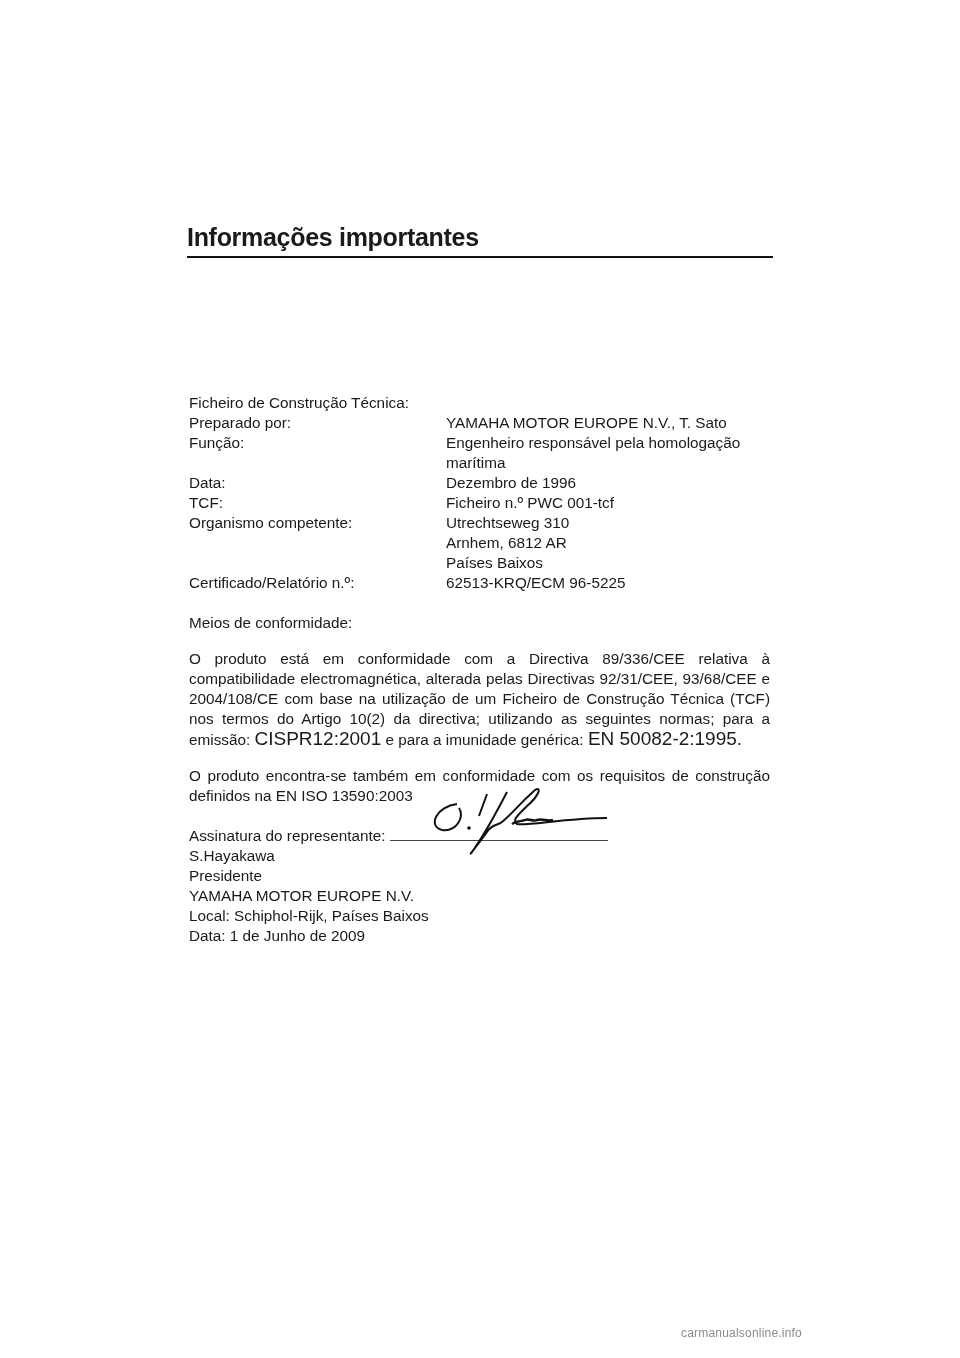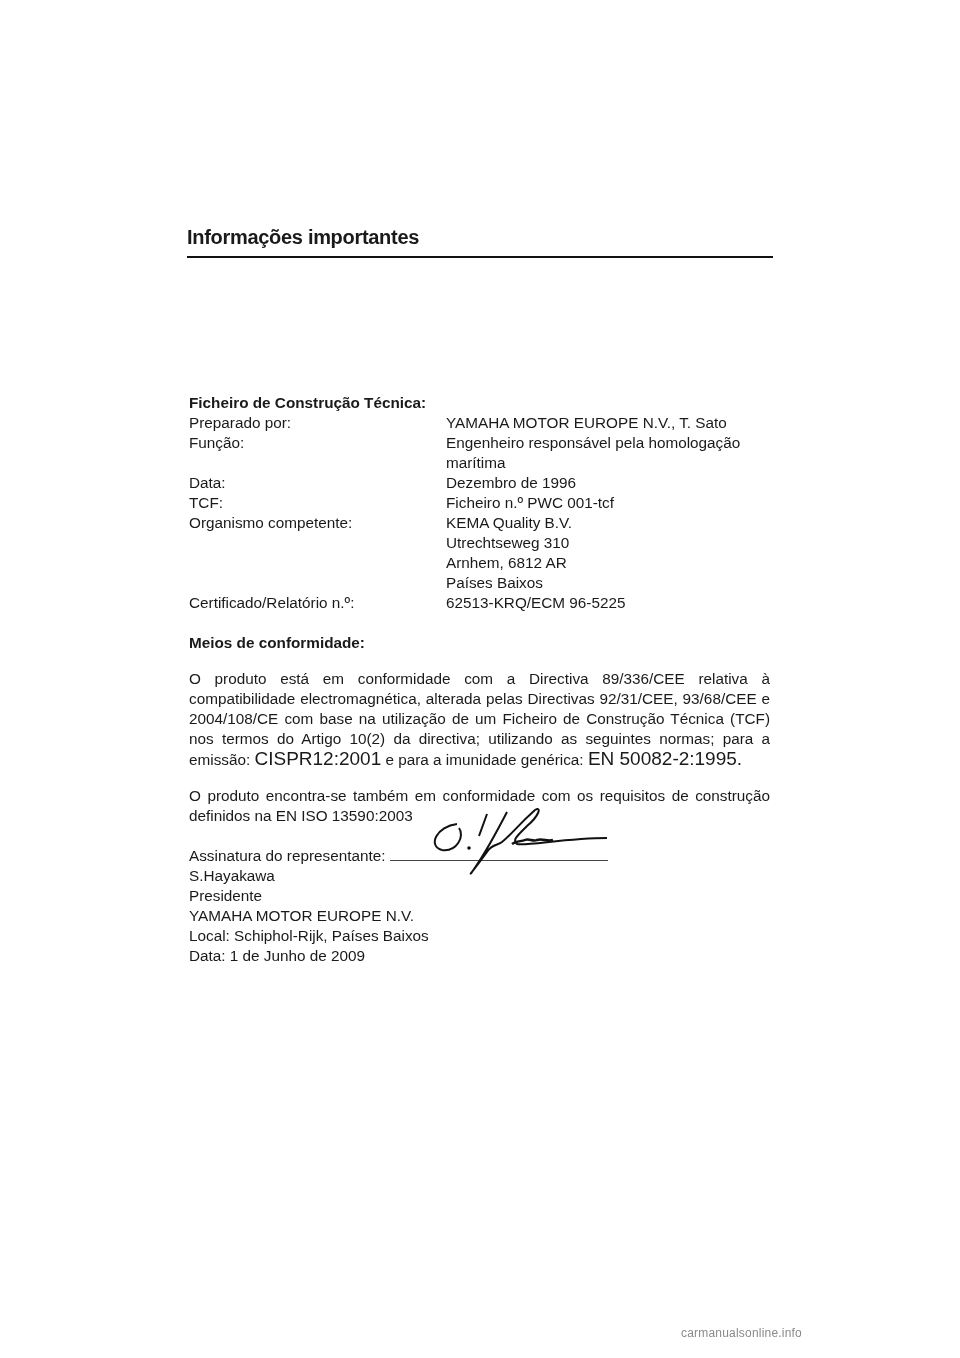--- a/index.html
+++ b/index.html
@@ -1,23 +1,23 @@
 <!DOCTYPE html>
 <html><head>
 <meta charset="utf-8">
 <style>
   html, body { margin: 0; padding: 0; background: #ffffff; }
   body { width: 960px; height: 1358px; position: relative; overflow: hidden;
          font-family: "Liberation Sans", sans-serif; color: #1a1a1a; }
   .page-title { position: absolute; left: 187px; top: 222px; width: 586px;
-                font-size: 20px; font-weight: bold; letter-spacing: -0.3px;
+                font-size: 25px; font-weight: bold; letter-spacing: -0.3px;
                 padding-bottom: 4px; border-bottom: 2.5px solid #111; line-height: 30px; }
   .content { position: absolute; left: 189px; top: 393px; width: 581px;
              font-size: 15.3px; line-height: 20px; }
-  .heading { font-weight: bold; }
+  .heading { font-weight: normal; }
   .row { display: flex; gap: 28px; }
   .row .label { width: 229px; flex: none; }
   .row .value { flex: 1; }
   .gap { height: 20px; }
   .para { text-align: justify; margin-top: 16px; }
   .big { font-size: 19px; }
   .sig-row { position: relative; margin-top: 20px; }
   .sig-line { display: inline-block; width: 218px; border-bottom: 1px solid #444;
               vertical-align: baseline; height: 14px; }
   .signature { position: absolute; left: 228px; top: -40px; }
@@ -53,21 +53,20 @@
   </div>
   <div class="row">
     <div class="label">TCF:</div>
     <div class="value">
       <div>Ficheiro n.º PWC 001-tcf</div>
     </div>
   </div>
   <div class="row">
     <div class="label">Organismo competente:</div>
     <div class="value">
-      <div>KEMA Quality B.V.</div>
       <div>Utrechtseweg 310</div>
       <div>Arnhem, 6812 AR</div>
       <div>Países Baixos</div>
     </div>
   </div>
   <div class="row">
     <div class="label">Certificado/Relatório n.º:</div>
     <div class="value">
       <div>62513-KRQ/ECM 96-5225</div>
     </div>

